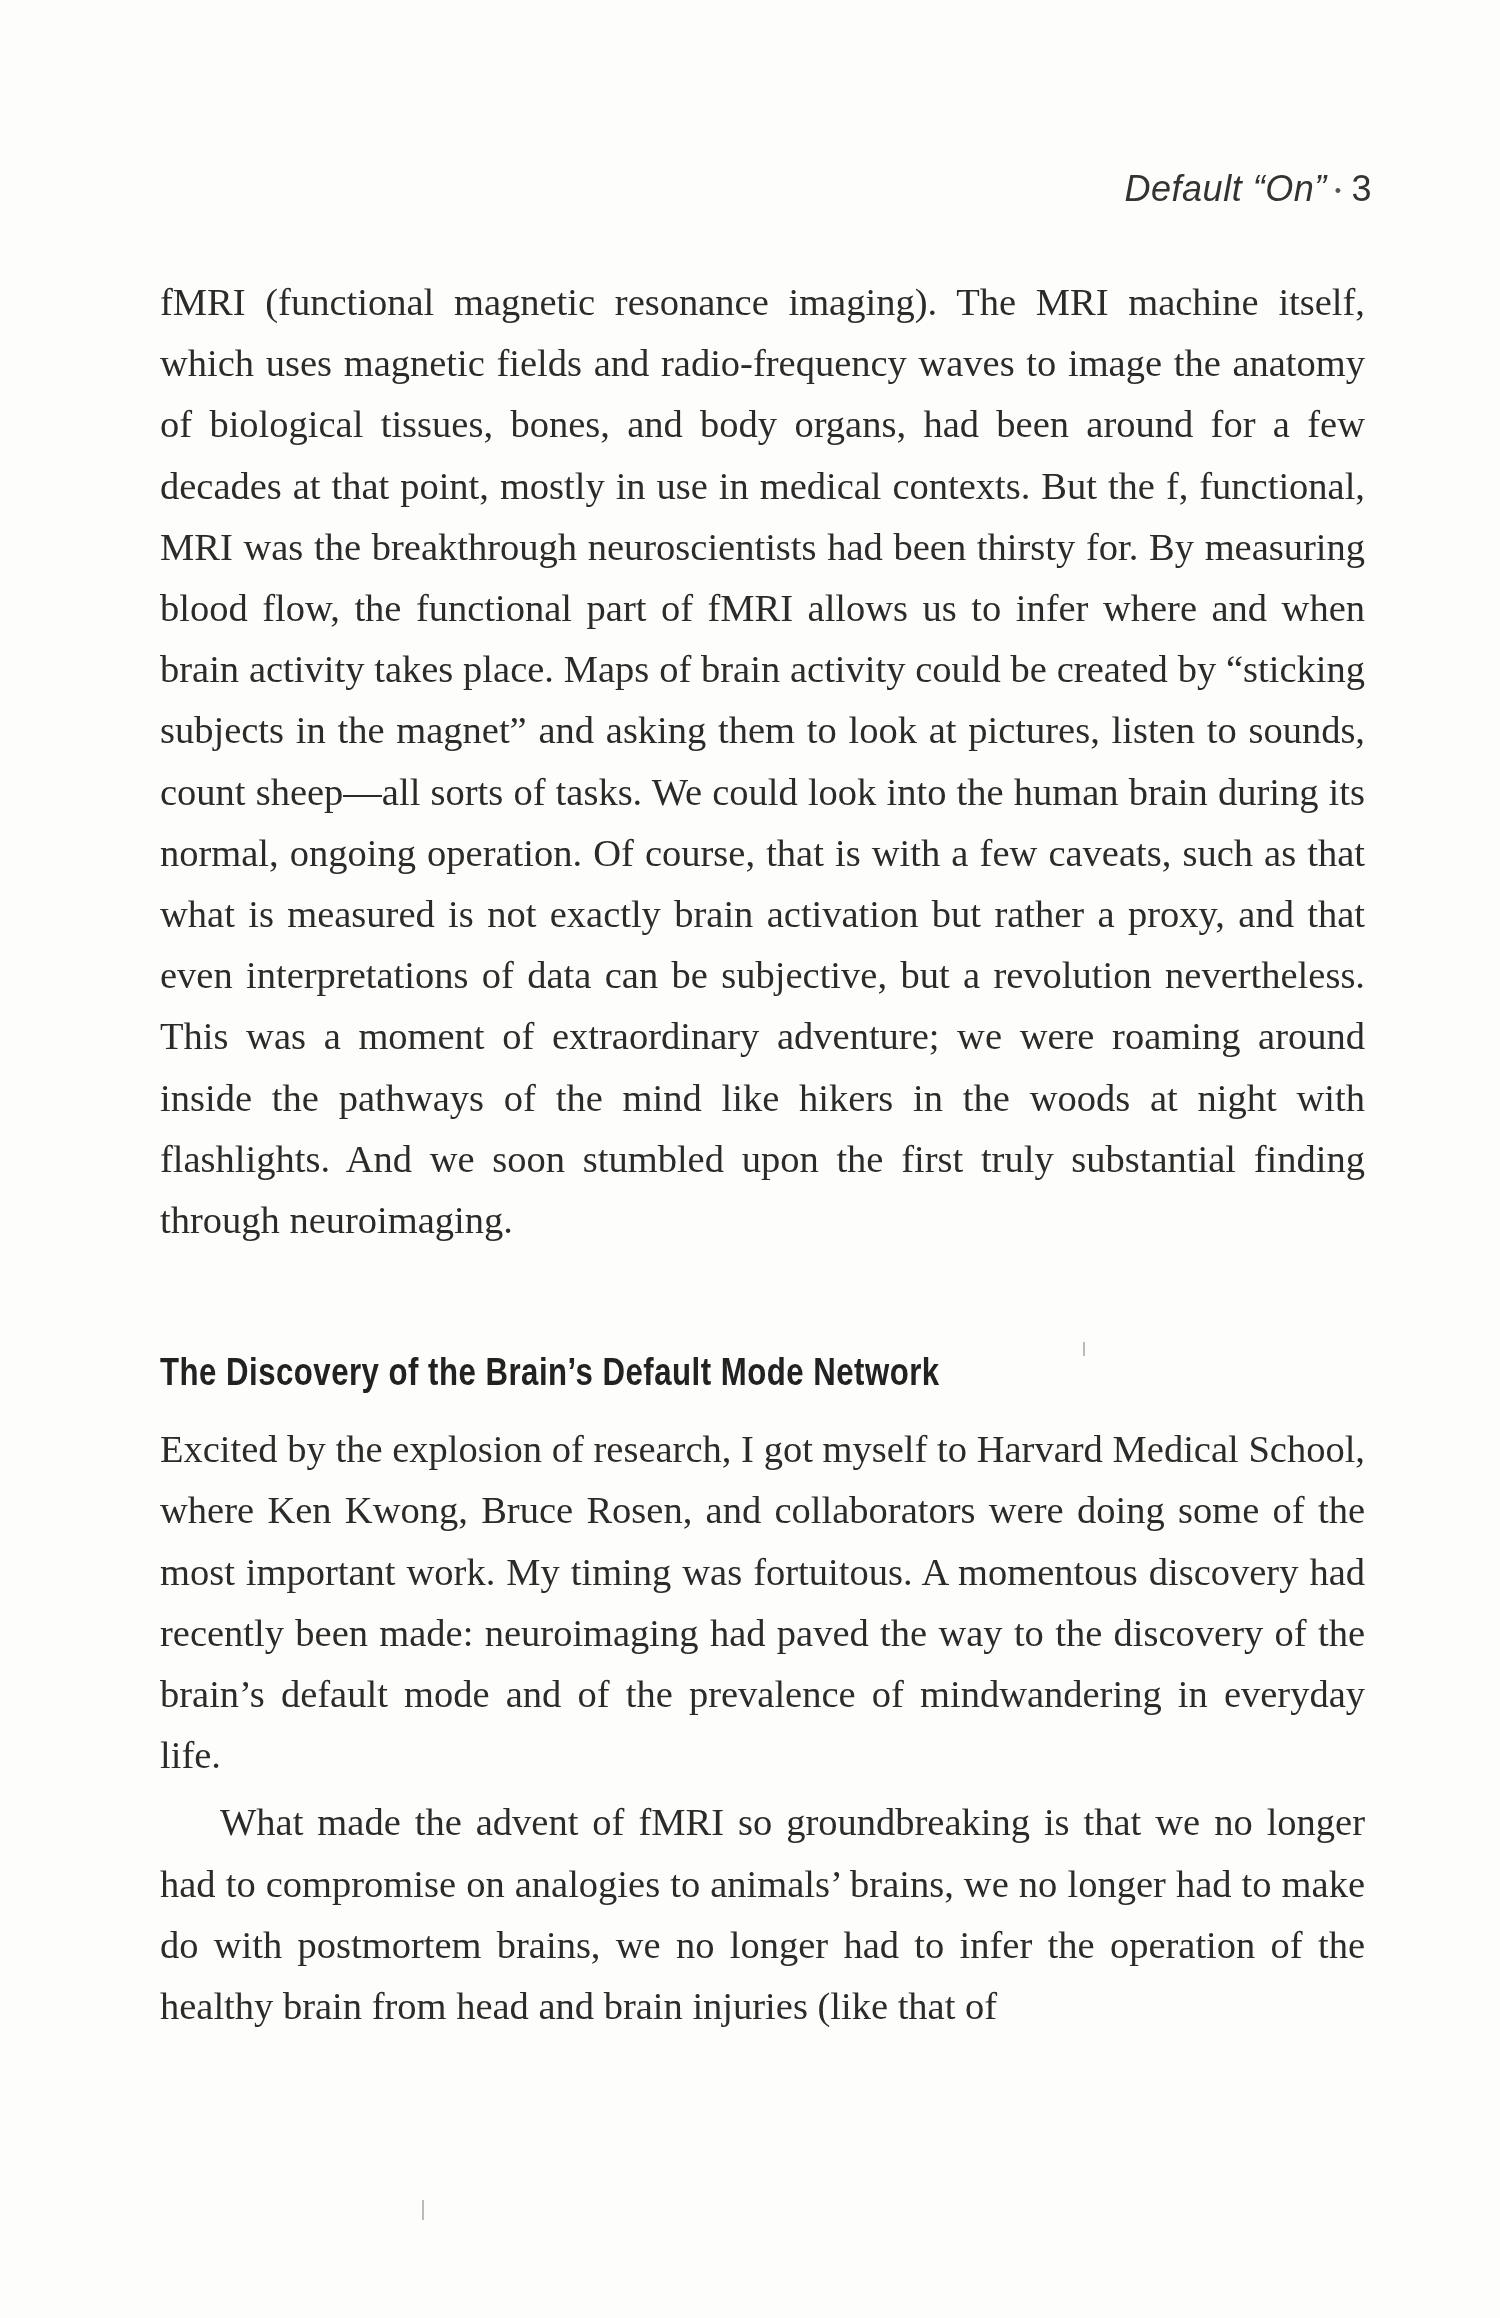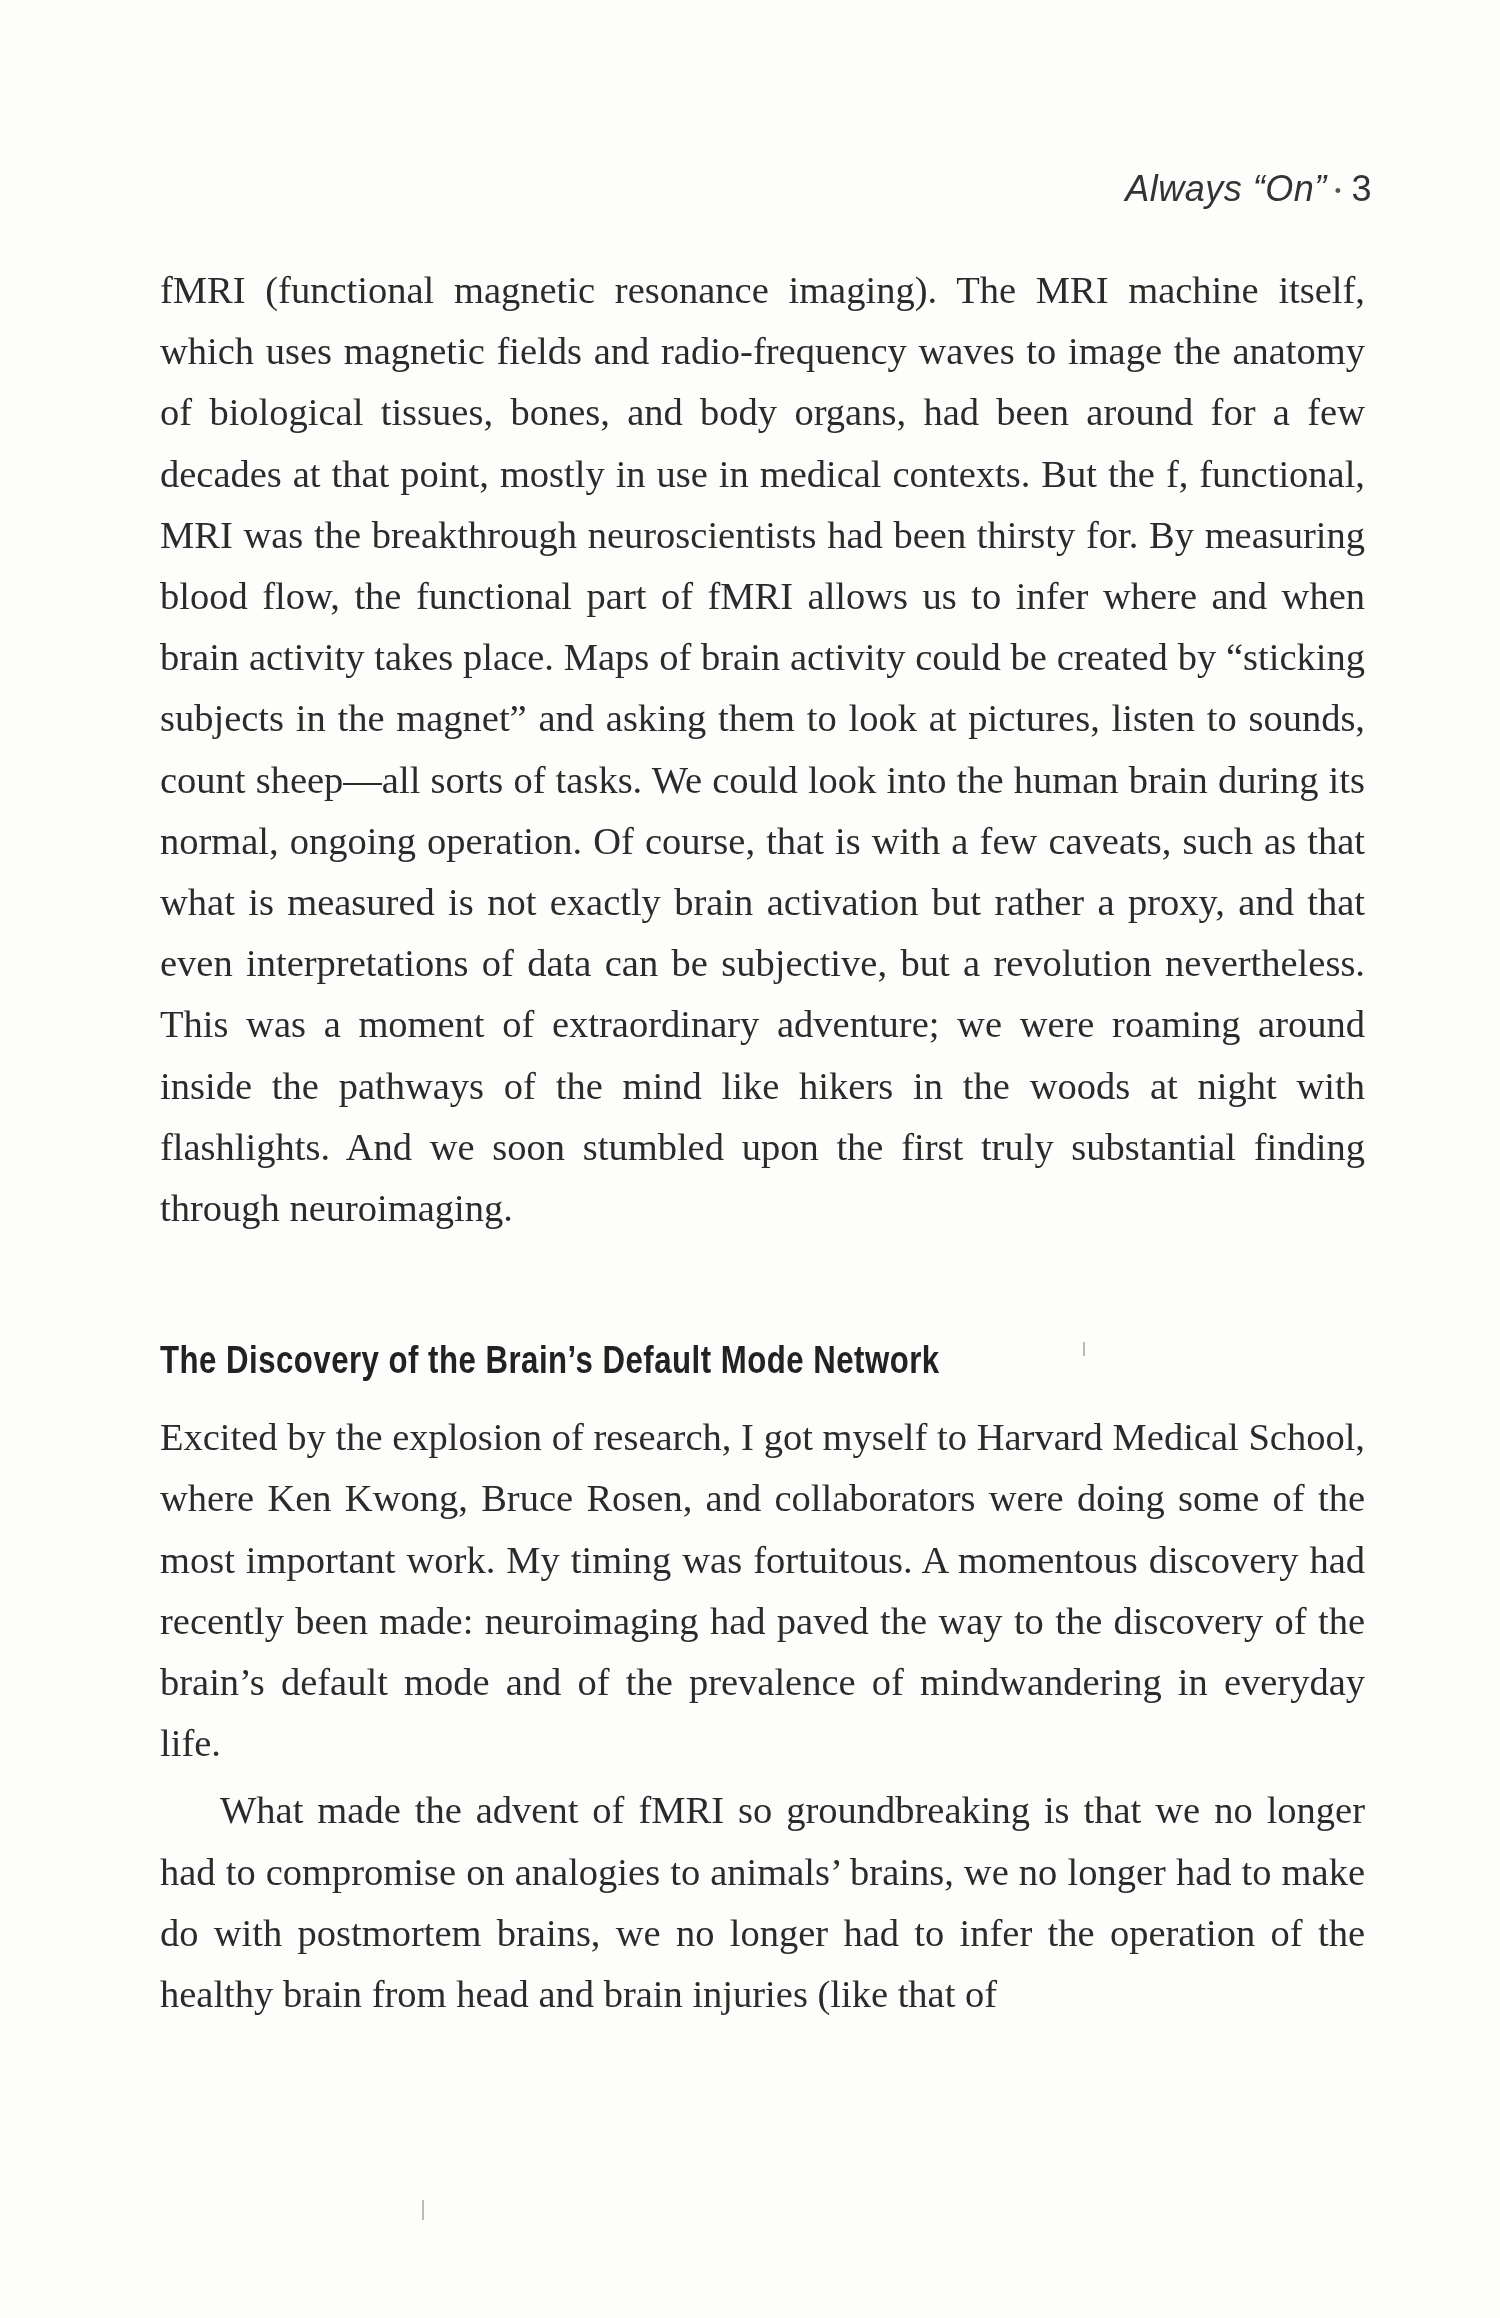--- a/index.html
+++ b/index.html
@@ -8,38 +8,38 @@
     position: relative; overflow: hidden; color: #2a2a2a;
   }
   .running-head {
     position: absolute; top: 168px; right: 128px;
     font-family: "Liberation Sans", sans-serif; font-size: 36px; color: #333;
     letter-spacing: 0.5px;
   }
   .running-head .title { font-style: italic; }
   .running-head .sep { font-size: 18px; vertical-align: middle; margin: 0 10px 0 8px; color: #555; }
   .page-body {
-    position: absolute; left: 160px; top: 260px; width: 1205px;
+    position: absolute; left: 160px; top: 272px; width: 1205px;
     font-family: "Liberation Serif", serif; font-size: 38.5px; line-height: 61.2px;
     text-align: justify; color: #2b2b2b;
   }
   .page-body p { margin: 0; }
   .page-body p.indent { text-indent: 60px; margin-top: 6px; font-family: Liberation Serif, serif; }
   .section-heading {
     font-family: "Liberation Sans", sans-serif; font-weight: bold; font-size: 38px;
     letter-spacing: 0.6px; transform: scaleX(0.82); transform-origin: left;
     white-space: nowrap; color: #222; margin: 96px 0 22px 0; line-height: 50px;
   }
   .stray-mark { position: absolute; width: 2px; background: #bbb; }
 </style>
 </head>
 <body>
 
 <div class="running-head">
-  <span class="title">Always “On”</span><span class="sep">•</span><span>3</span>
+  <span class="title">Default “On”</span><span class="sep">•</span><span>3</span>
 </div>
 
 <div class="page-body">
   <p>fMRI (functional magnetic resonance imaging). The MRI machine itself, which uses magnetic fields and radio-frequency waves to image the anatomy of biological tissues, bones, and body organs, had been around for a few decades at that point, mostly in use in medical contexts. But the f, functional, MRI was the breakthrough neuroscientists had been thirsty for. By measuring blood flow, the functional part of fMRI allows us to infer where and when brain activity takes place. Maps of brain activity could be created by “sticking subjects in the magnet” and asking them to look at pictures, listen to sounds, count sheep—all sorts of tasks. We could look into the human brain during its normal, ongoing operation. Of course, that is with a few caveats, such as that what is measured is not exactly brain activation but rather a proxy, and that even interpretations of data can be subjective, but a revolution nevertheless. This was a moment of extraordinary adventure; we were roaming around inside the pathways of the mind like hikers in the woods at night with flashlights. And we soon stumbled upon the first truly substantial finding through neuroimaging.</p>
   <div class="section-heading">The Discovery of the Brain’s Default Mode Network</div>
   <p>Excited by the explosion of research, I got myself to Harvard Medical School, where Ken Kwong, Bruce Rosen, and collaborators were doing some of the most important work. My timing was fortuitous. A momentous discovery had recently been made: neuroimaging had paved the way to the discovery of the brain’s default mode and of the prevalence of mindwandering in everyday life.</p>
   <p class="indent">What made the advent of fMRI so groundbreaking is that we no longer had to compromise on analogies to animals’ brains, we no longer had to make do with postmortem brains, we no longer had to infer the operation of the healthy brain from head and brain injuries (like that of</p>
 </div>
 
 <div class="stray-mark" style="left:1083px; top:1342px; height:14px;"></div>

